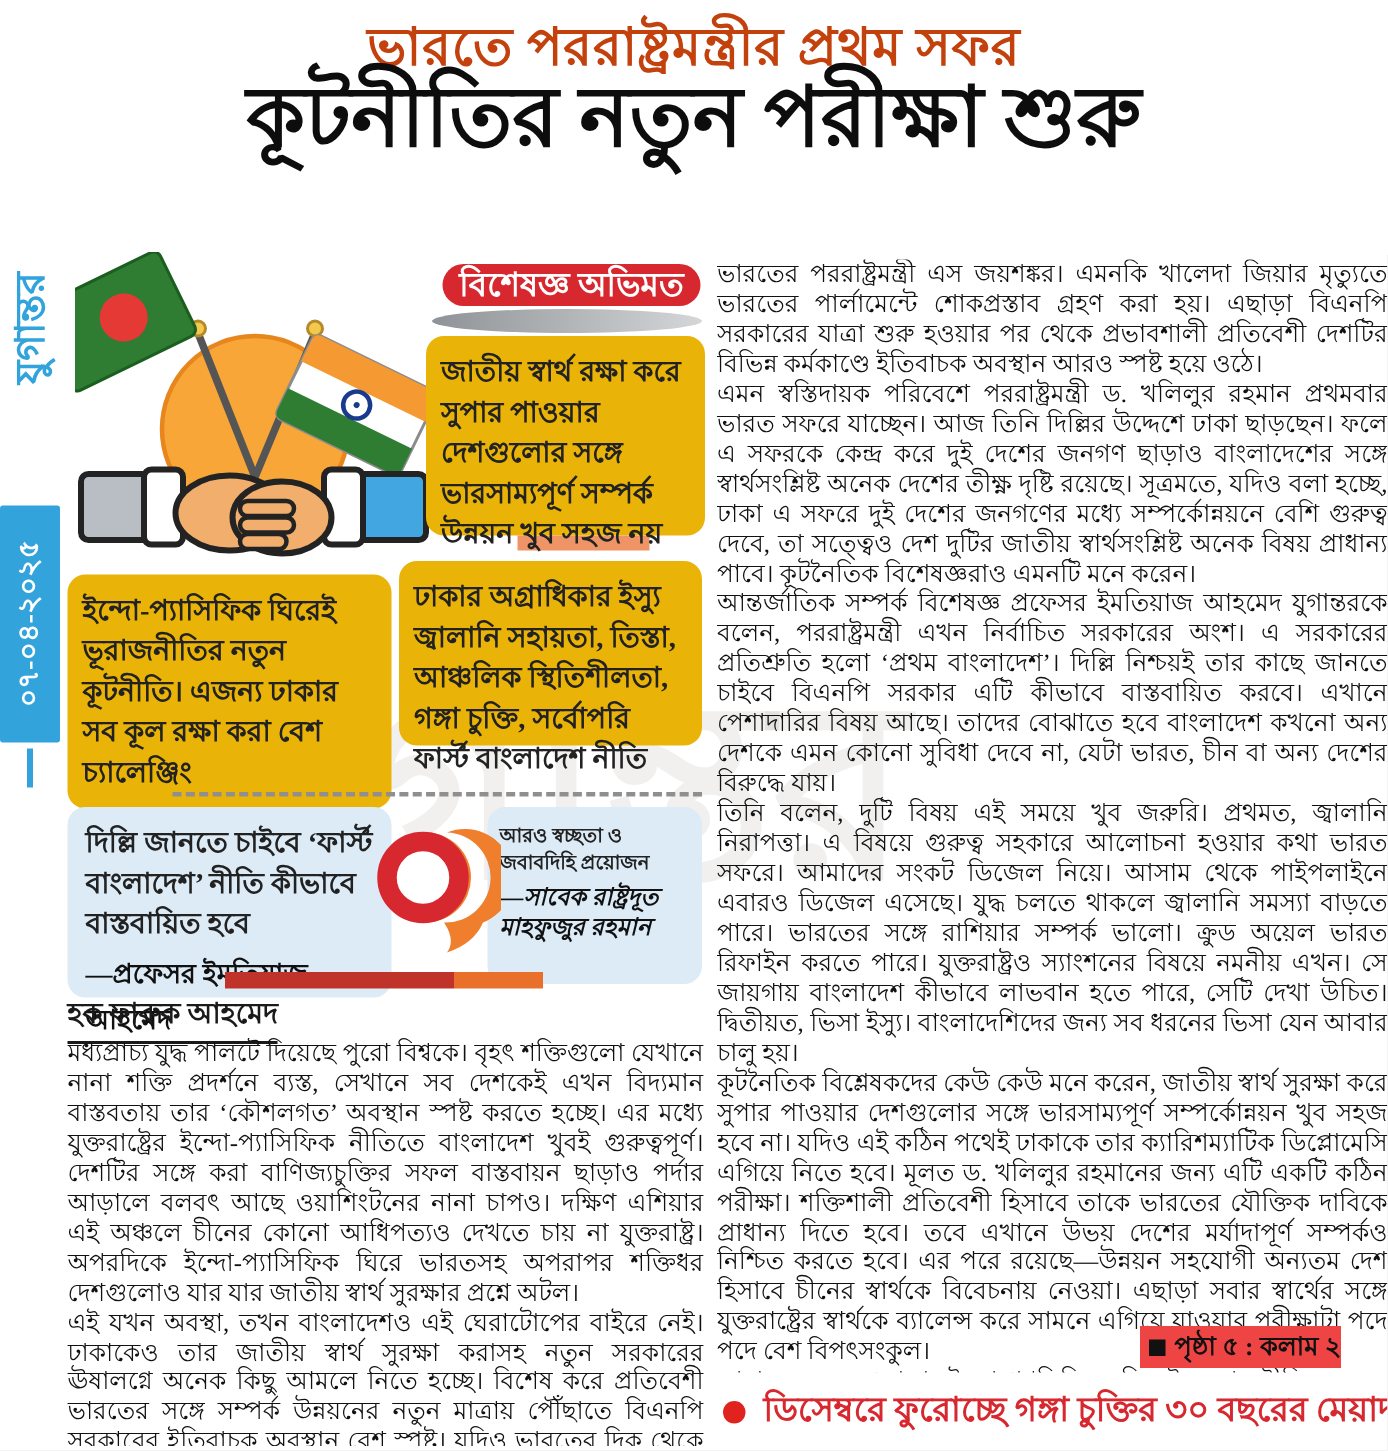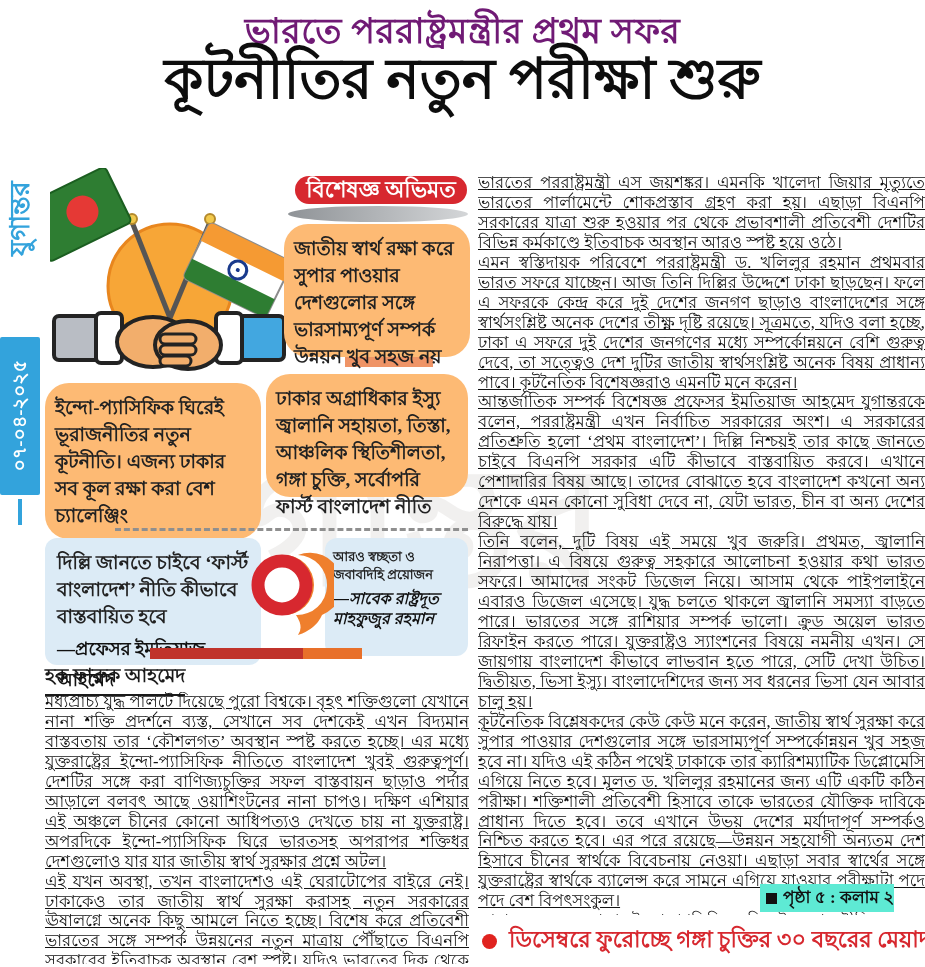--- a/index.html
+++ b/index.html
@@ -7,40 +7,40 @@
   #page {
     position:relative; width:925px; height:967px; margin:0 auto;
     background:#ffffff; overflow:hidden;
     font-family:"Liberation Serif", serif; color:#1a1a1a;
   }
   .abs { position:absolute; }
 
   
   #kicker {
     top:4px; left:0; width:100%; text-align:center;
-    color:#701a75; font-size:35px; font-weight:bold; letter-spacing:.5px;
+    color:#c2410c; font-size:35px; font-weight:bold; letter-spacing:.5px;
   }
   #headline {
     top:46px; left:0; width:100%; text-align:center;
     color:#0d0d0d; font-size:56px; font-weight:800; line-height:1.2; white-space:nowrap;
   }
 
   
   #masthead { left:2px; top:106px; width:36px; height:430px; display:flex; flex-direction:column; align-items:center; }
   .vert { writing-mode:vertical-rl; transform:rotate(180deg); }
   #paper-name { color:#33a3dc; font-size:27px; font-weight:bold; height:225px; text-align:center; }
   #date-box {
     margin-top:6px; background:#33a3dc; color:#fff; font-size:19px; font-weight:bold;
     padding:10px 4px; height:158px; display:flex; align-items:center; justify-content:center;
     border-radius:2px;
   }
   #masthead-rule { width:4px; height:26px; background:#33a3dc; margin-top:4px; }
 
   
-  .peach { background:#fdba74; border-radius:24px; }
+  .peach { background:#eab308; border-radius:12px; }
   .blue  { background:#dcebf6; border-radius:12px; }
   .qtext { font-size:19px; line-height:1.42; font-weight:600; color:#222; }
   .attr  { font-size:18px; font-weight:bold; color:#111; margin-top:4px; }
 
   #badge {
     left:295px; top:176px; width:172px; height:28px; z-index:3;
     background:#d7282f; border-radius:20px; color:#fff;
     display:flex; align-items:center; justify-content:center;
     font-size:22px; font-weight:bold;
   }
@@ -65,26 +65,26 @@
 
   
   #illustration { left:50px; top:168px; width:238px; height:215px; z-index:1; }
 
   
   #byline {
     left:45px; top:661px; font-size:19px; font-weight:bold;
     border-bottom:2px solid #1a1a1a; padding-bottom:1px;text-align:right;
   }
   .body-col { text-align:justify; font-size:16.5px; line-height:1.21; color:#111; }
-  .body-col p { margin:0;text-decoration:underline; }
+  .body-col p { margin:0; }
   #left-body  { left:45px;  top:692px; width:424px; height:272px; overflow:hidden; }
   #right-body { left:478px; top:173px; width:447px; height:742px; overflow:hidden; }
   #jump-ref {
     left:760px; top:884px; font-size:17px; font-weight:bold; color:#111;
-    display:flex; align-items:center; gap:6px; background:#5eead4; padding-left:6px; z-index:2;
+    display:flex; align-items:center; gap:6px; background:#ef4444; padding-left:6px; z-index:2;
   }
   .square-bullet { width:11px; height:11px; background:#111; display:inline-block; }
 
   
   #teaser { left:482px; top:922px; width:443px; display:flex; align-items:center; gap:12px; z-index:2; }
   #teaser-dot { width:15px; height:15px; border-radius:50%; background:#e0231f; flex:0 0 auto; }
   #teaser-text { color:#d7282f; font-size:22.5px; font-weight:bold; white-space:nowrap; }
 
   
   #watermark {

